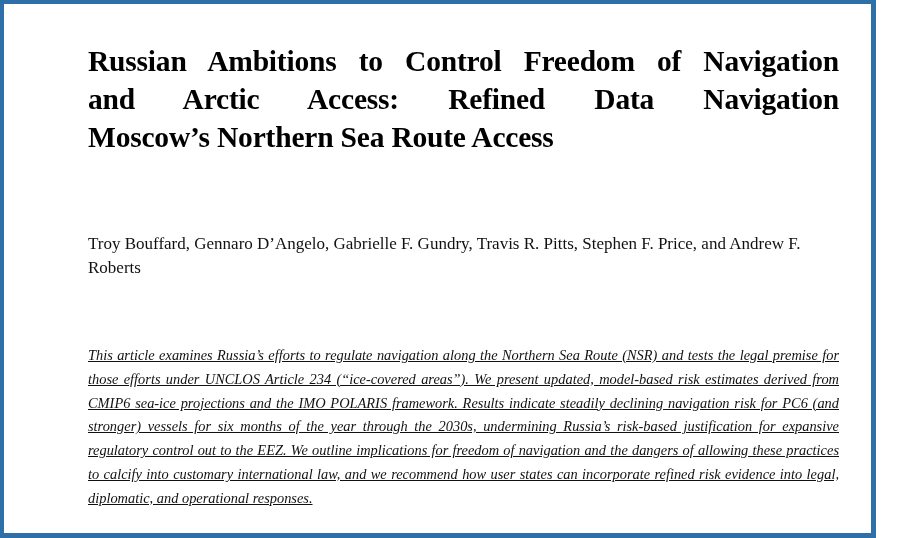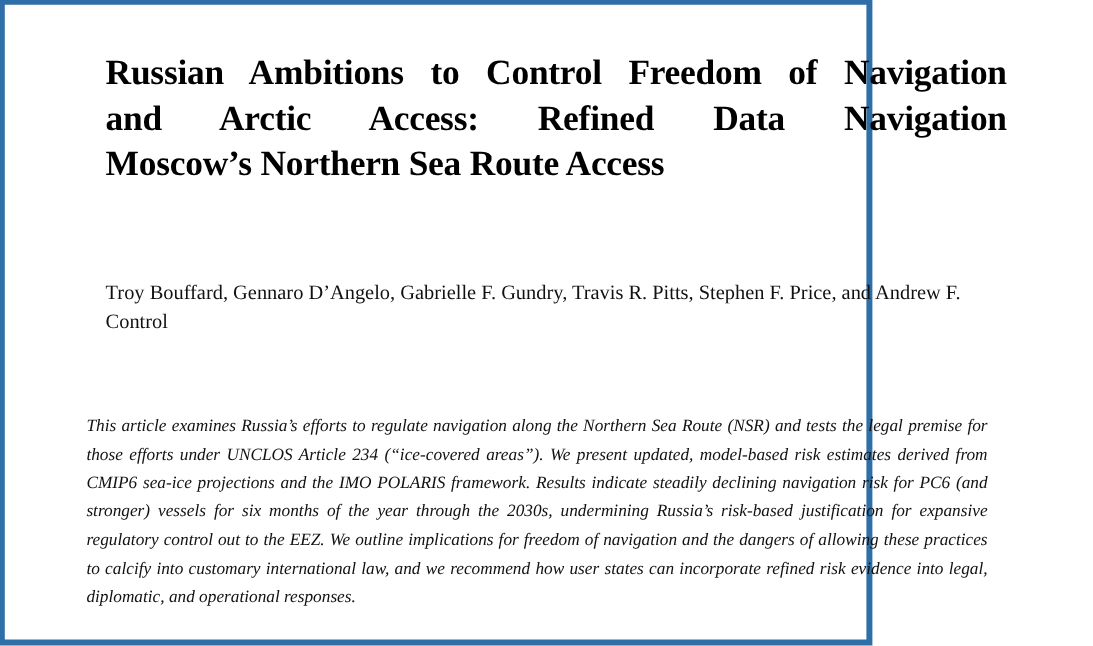--- a/index.html
+++ b/index.html
@@ -6,21 +6,21 @@
       margin: 0;
       padding: 0;
       width: 911px;
       height: 538px;
       overflow: hidden;
       background: #ffffff;
     }
     .page {
       position: absolute;
       left: 0; top: 0;
-      width: 727px;
+      width: 876px;
       height: 538px;
       box-sizing: border-box;
       border-style: solid;
       border-color: #2f6fa8;
       border-width: 4px 5px 5px 4px;
       background: #ffffff;
     }
     .title {
       position: absolute;
       left: 84px;
@@ -50,38 +50,39 @@
       top: 228px;
       width: 760px;
       margin: 0;
       font-family: "Liberation Serif", "DejaVu Serif", serif;
       font-size: 17px;
       line-height: 24px;
       color: #111;
     }
     .abstract {
       position: absolute;
-      left: 68px;
+      left: 84px;
       top: 340px;
       width: 751px;
       margin: 0;
       font-family: "Liberation Serif", "DejaVu Serif", serif;
       font-style: italic;
       font-size: 14.4px;
       line-height: 23.8px;
       color: #111;
       text-align: justify;
+      text-decoration: underline;
     }
   </style>
 </head>
 <body>
 
 <div class="page">
   <h1 class="title">
     <span class="line">Russian Ambitions to Control Freedom of Navigation</span>
     <span class="line">and Arctic Access: Refined Data Navigation</span>
     <span class="line last">Moscow’s Northern Sea Route Access</span>
   </h1>
 
-  <p class="authors">Troy Bouffard, Gennaro D’Angelo, Gabrielle F. Gundry, Travis R. Pitts, Stephen F. Price, and Andrew F. Control</p>
+  <p class="authors">Troy Bouffard, Gennaro D’Angelo, Gabrielle F. Gundry, Travis R. Pitts, Stephen F. Price, and Andrew F. Roberts</p>
 
   <p class="abstract">This article examines Russia’s efforts to regulate navigation along the Northern Sea Route (NSR) and tests the legal premise for those efforts under UNCLOS Article 234 (“ice-covered areas”). We present updated, model-based risk estimates derived from CMIP6 sea-ice projections and the IMO POLARIS framework. Results indicate steadily declining navigation risk for PC6 (and stronger) vessels for six months of the year through the 2030s, undermining Russia’s risk-based justification for expansive regulatory control out to the EEZ. We outline implications for freedom of navigation and the dangers of allowing these practices to calcify into customary international law, and we recommend how user states can incorporate refined risk evidence into legal, diplomatic, and operational responses.</p>
 </div>
 
 </body></html>

